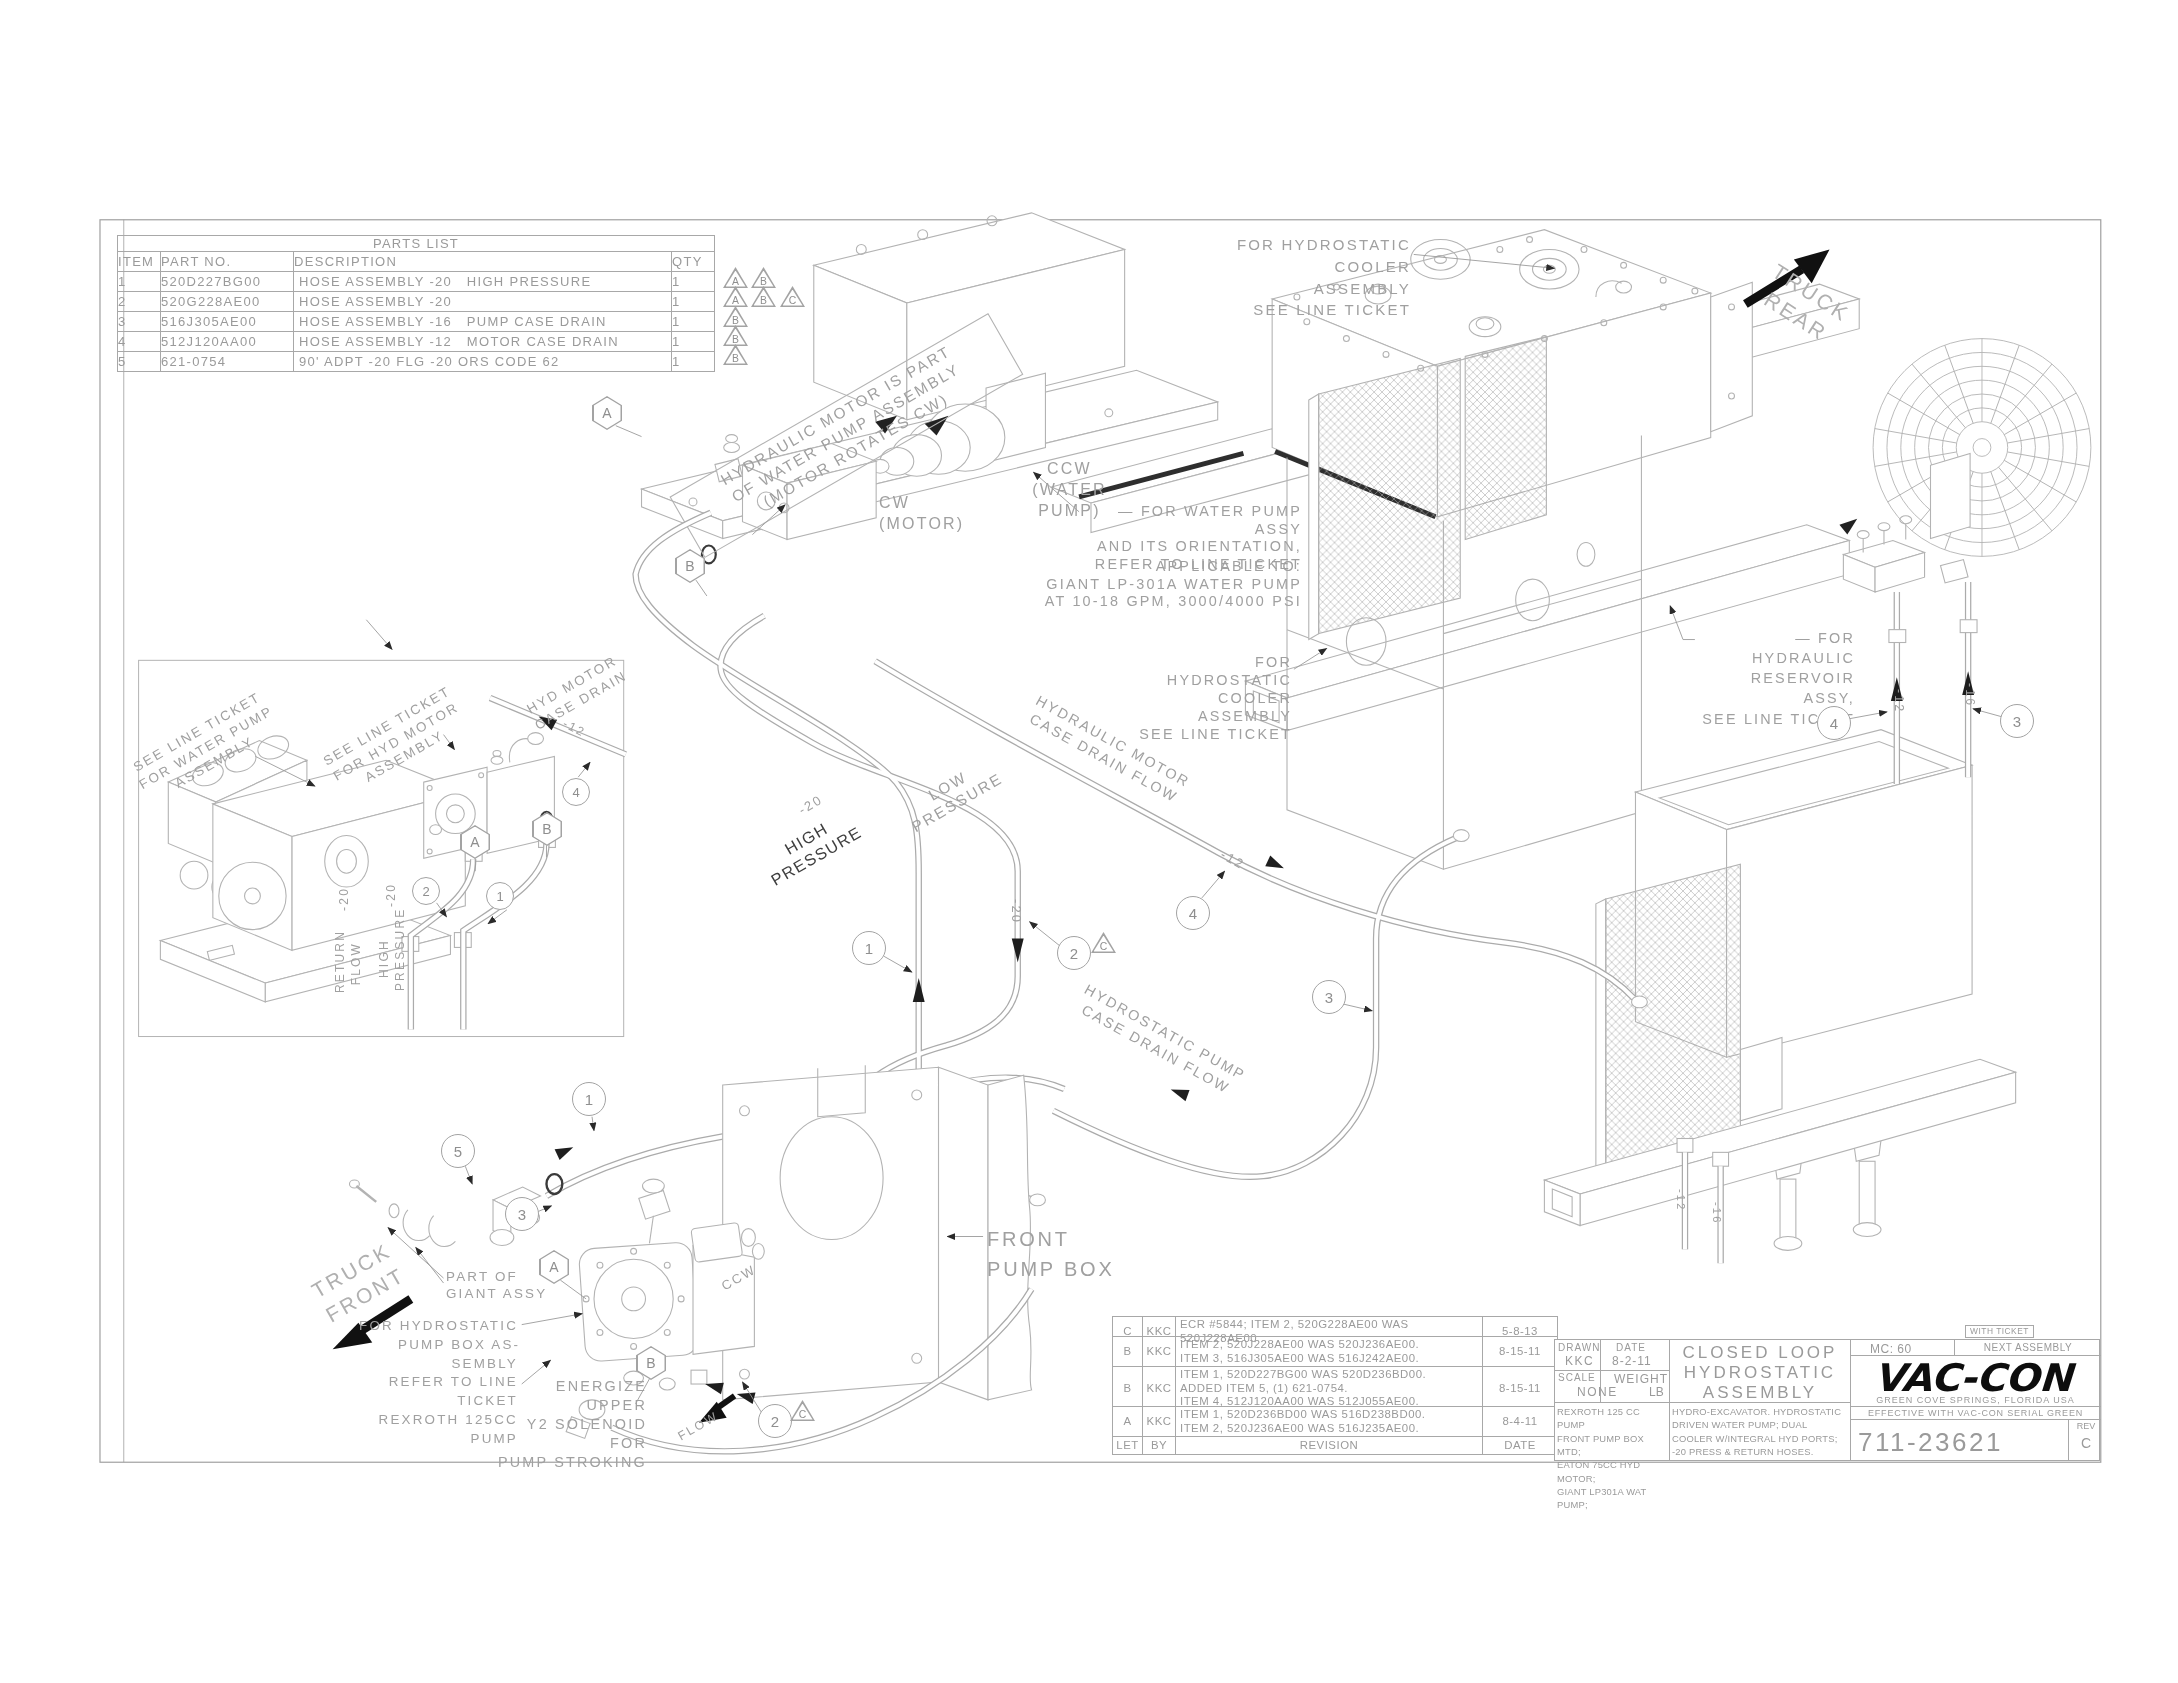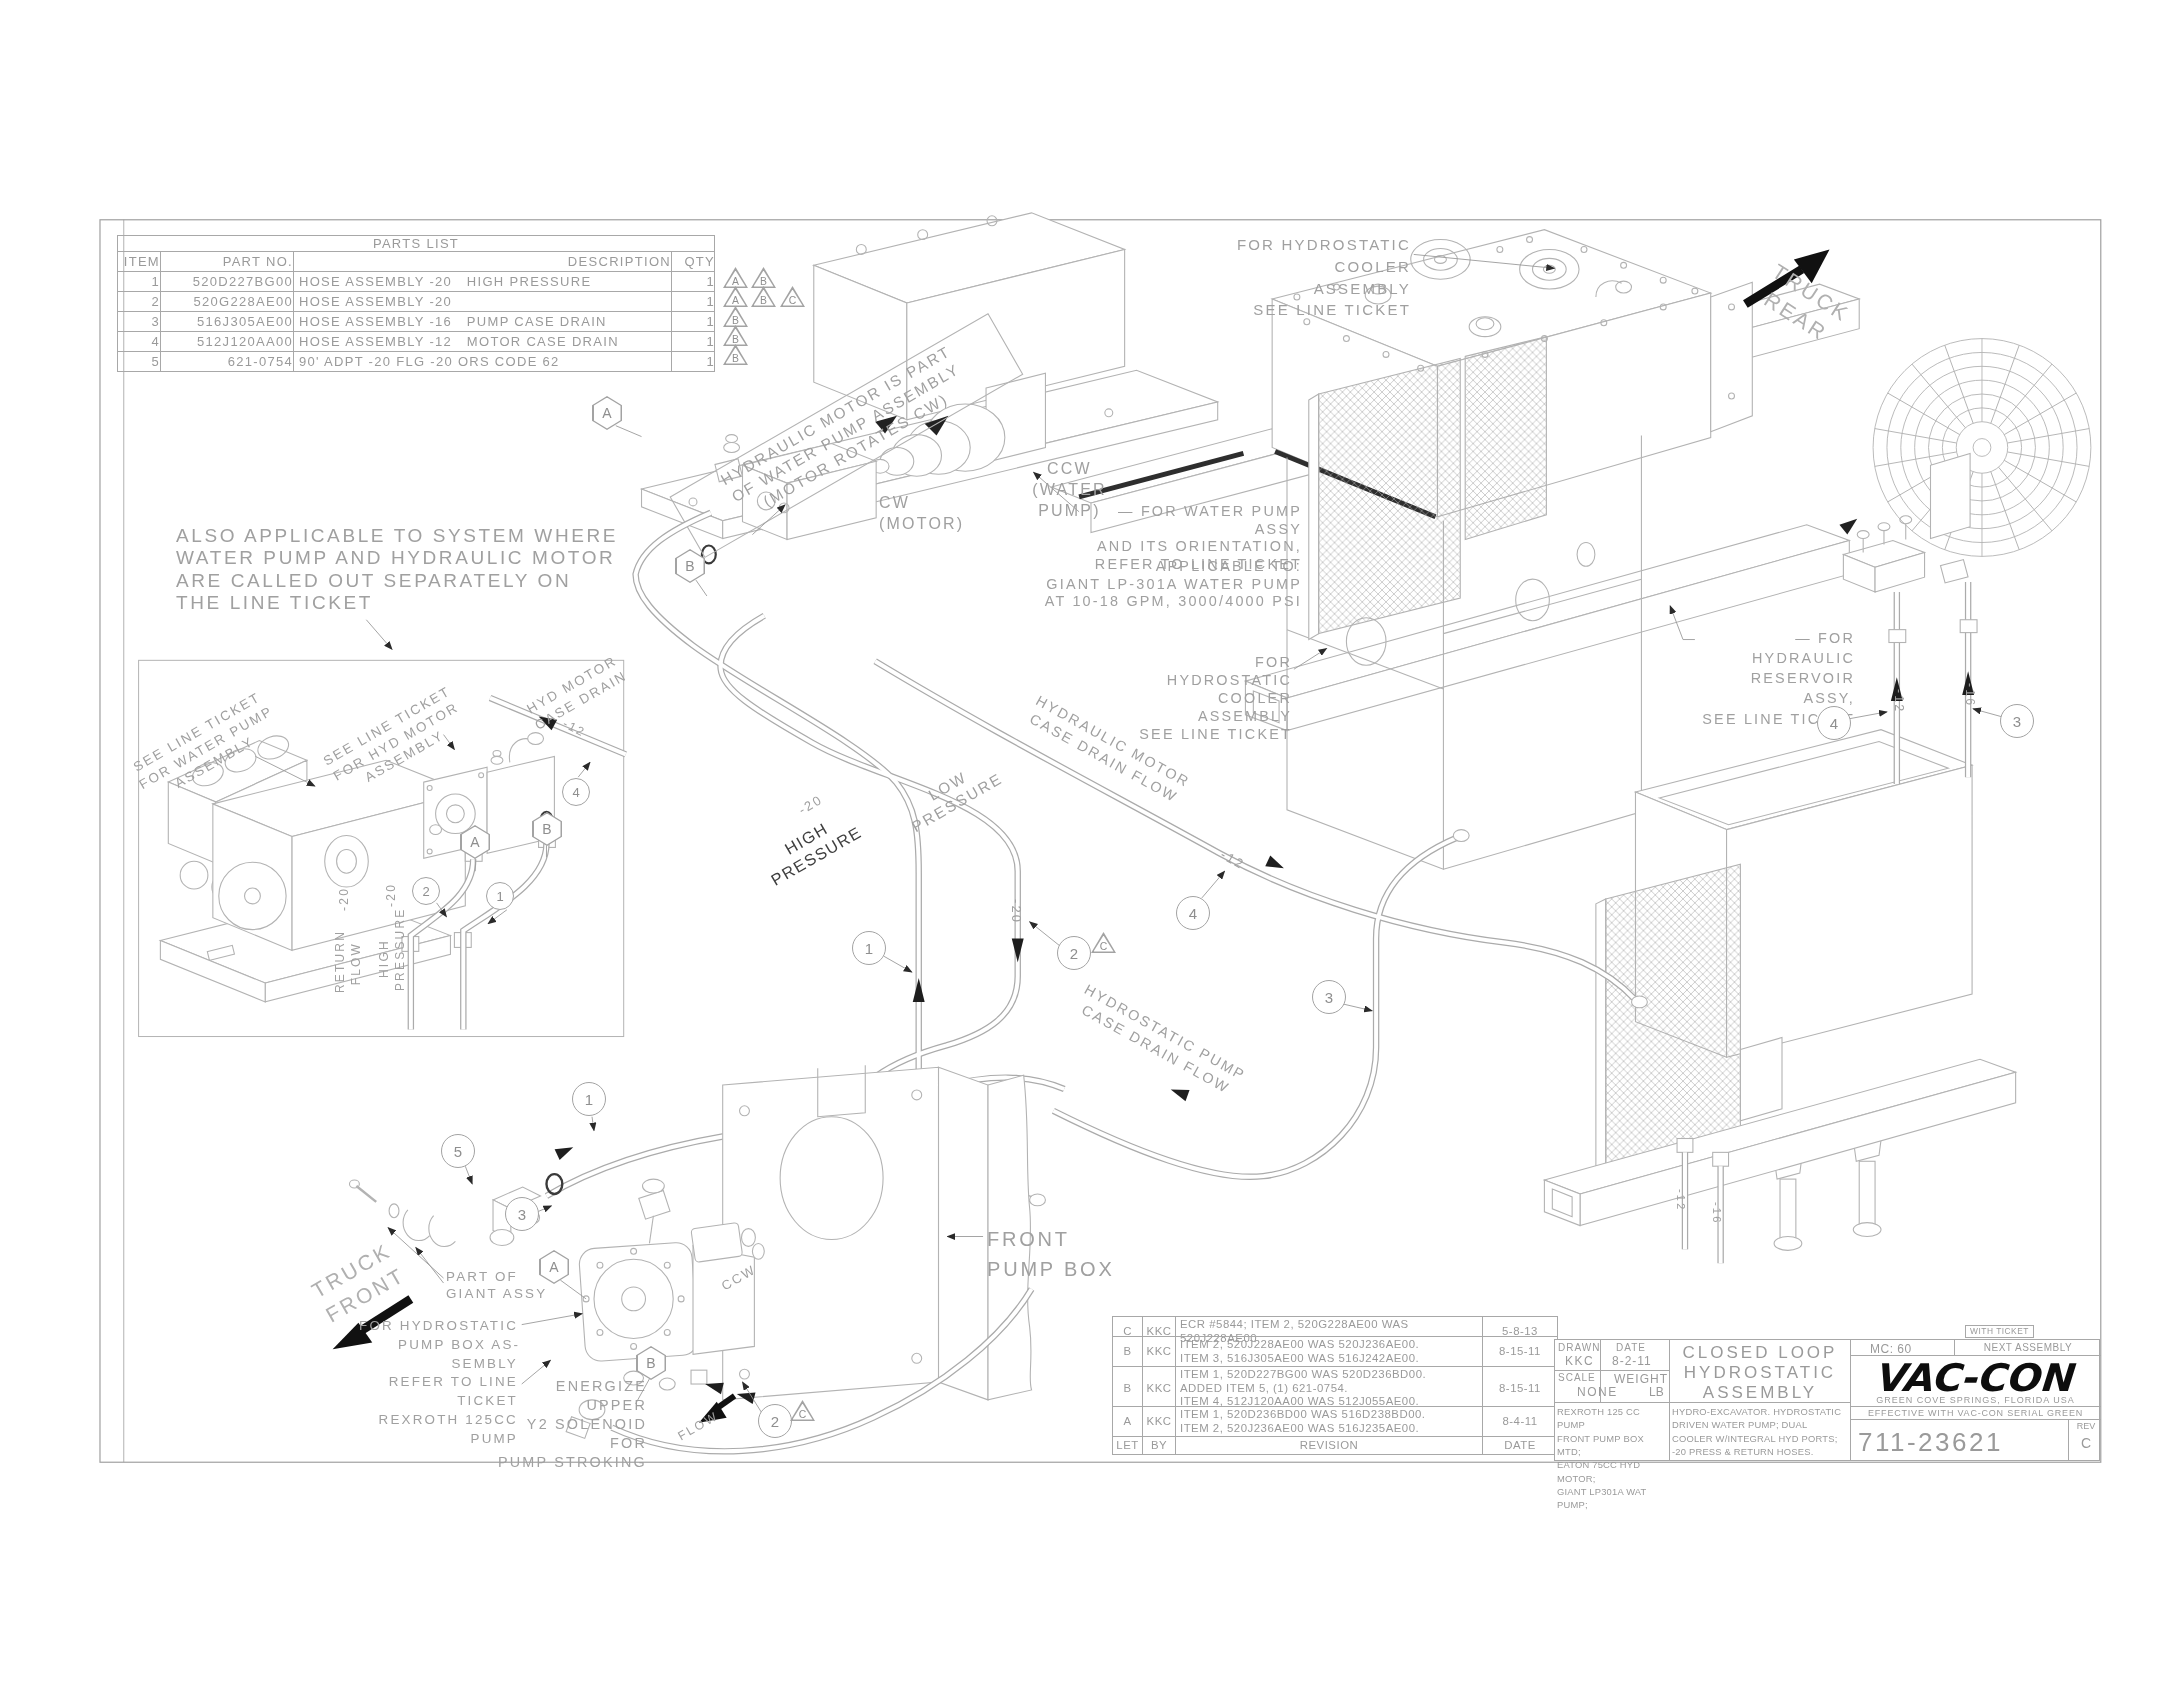--- a/index.html
+++ b/index.html
@@ -29,21 +29,21 @@
   .tri .o{inset:0;background:#a3a3a3;}
   .tri .i{left:2.5px;right:2.5px;top:3.5px;bottom:1.5px;background:#fff;}
   .tri span{position:absolute;inset:0;display:flex;align-items:flex-end;justify-content:center;
             font-size:10.4px;color:#8f8f8f;padding-bottom:1px;}
   
   .plist{position:absolute;left:117px;top:235px;width:598px;border:1px solid #a8a8a8;
          color:#9a9a9a;font-size:13px;letter-spacing:1.3px;box-sizing:border-box;}
   .pl-title{height:15px;line-height:15px;text-align:center;border-bottom:1px solid #a8a8a8;}
   .plr{display:grid;grid-template-columns:42px 133px 378px 44px;}
   .plr>span{height:19px;line-height:19px;border-left:1px solid #a8a8a8;overflow:hidden;
-            text-align:right;white-space:pre;}
+            text-align:left;white-space:pre;}
   .plr>span:first-child{border-left:none;}
   .plr>span.dsc{text-align:left;padding-left:5px;}
   .plr.body>span{border-top:1px solid #a8a8a8;}
   
   .notice{position:absolute;left:1144px;top:1169px;width:208px;border:1px solid #a8a8a8;
           color:#9a9a9a;background:#fff;}
   .notice .hd{height:18px;line-height:18px;text-align:center;font-size:13px;
               border-bottom:1px solid #a8a8a8;letter-spacing:1.5px;}
   .notice .bd{padding:3px 2px;font-size:12px;line-height:1.3;text-align:center;
               letter-spacing:0.4px;white-space:pre-line;}
@@ -523,24 +523,20 @@
 <div class="t tc" style="left:1744px;top:277px;width:119px;font-size:21px;letter-spacing:3px;color:#b0b0b0;transform:rotate(33deg)">TRUCK
 REAR</div>
 <div class="t tc" style="left:668px;top:403px;width:356px;transform:rotate(-30deg);font-size:15.3px">HYDRAULIC MOTOR IS PART
 OF WATER PUMP ASSEMBLY
 (MOTOR ROTATES CW)</div>
 <div class="t" style="left:879px;top:492px;width:109px;font-size:16px">CW
 (MOTOR)</div>
 <div class="t tc" style="left:1010px;top:458px;width:119px;font-size:16px">CCW
 (WATER
 PUMP)</div>
-<div class="t" style="left:176px;top:525px;width:485px;font-size:19px;letter-spacing:2.6px;line-height:1.18">ALSO APPLICABLE TO SYSTEM WHERE
-WATER PUMP AND HYDRAULIC MOTOR
-ARE CALLED OUT SEPARATELY ON
-THE LINE TICKET</div>
 <div class="t tr" style="left:1074px;top:503px;width:228px;font-size:14.4px;line-height:1.22">— FOR WATER PUMP ASSY
 AND ITS ORIENTATION,
 REFER TO LINE TICKET</div>
 <div class="t tr" style="left:1025px;top:558px;width:277px;font-size:14.4px;line-height:1.22">APPLICABLE TO:
 GIANT LP-301A WATER PUMP
 AT 10-18 GPM, 3000/4000 PSI</div>
 <div class="t tr" style="left:1129px;top:653px;width:163px;font-size:14.4px;line-height:1.25">FOR HYDROSTATIC
 COOLER ASSEMBLY
 SEE LINE TICKET</div>
 <div class="t tr" style="left:1695px;top:628px;width:160px;font-size:14.4px;line-height:1.4">— FOR HYDRAULIC

